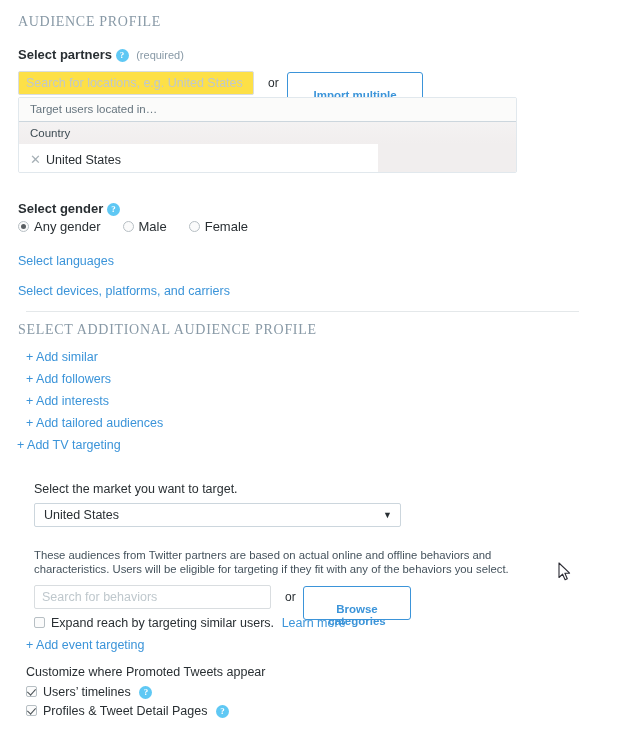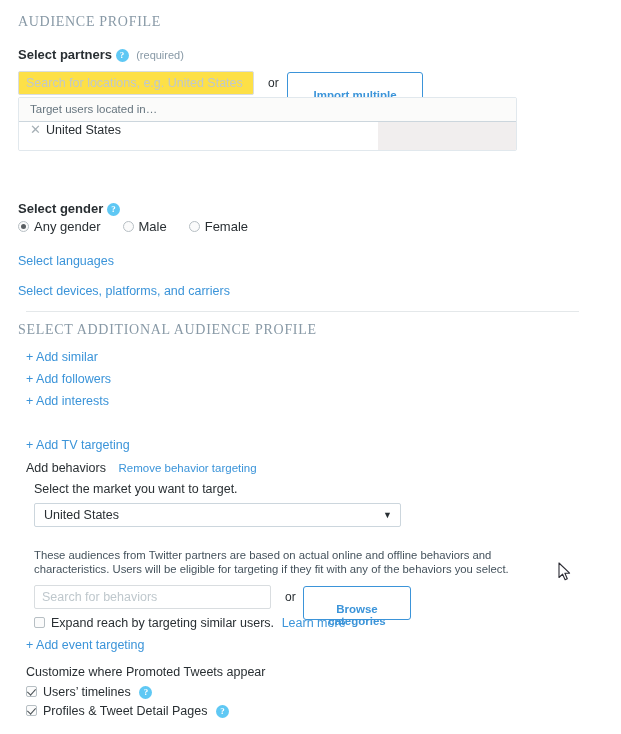--- a/index.html
+++ b/index.html
@@ -137,21 +137,21 @@
     height: 28px;
     background: #f1eeee;
     position: relative;
   }
   .loc-cell {
     position: absolute;
     left: 0; top: 0;
     width: 359px;
     height: 28px;
     background: #ffffff;
-    line-height: 16px;
+    line-height: 32px;
     padding-left: 11px;
     box-sizing: border-box;
     font-size: 12.5px;
     color: #292f33;
     white-space: nowrap;
   }
   .x-mark {
     color: #a5afb5;
     font-size: 13px;
     margin-right: 5px;
@@ -307,20 +307,21 @@
   </div>
 
   <input class="loc-input" type="text" placeholder="Search for locations, e.g. United States" style="">
 
   <div class="or-text" style="left:268px; top:76px;">or</div>
 
   <button class="btn-outline" style="left:287px; top:72px; width:136px; height:22px;">Import multiple locations</button>
 
   <div class="loc-table">
     <div class="loc-table-head">Target users located in…</div>
+    <div class="loc-col-head">Country</div>
     <div class="loc-body">
       <div class="loc-cell">
         <span class="x-mark">✕</span><span>United States</span>
       </div>
     </div>
   </div>
 
   <div style="position:absolute; left:18px; top:201px; white-space:nowrap;">
     <span class="label-bold">Select gender</span>
     <span class="help-icon">?</span>
@@ -333,26 +334,23 @@
   <div class="feat-link" style="left:18px; top:254px;">Select languages</div>
   <div class="feat-link" style="left:18px; top:284px;">Select devices, platforms, and carriers</div>
 
   <div class="divider"></div>
 
   <div class="section-head" style="left:18px; top:322px;">SELECT ADDITIONAL AUDIENCE PROFILE</div>
 
   <div class="feat-link" style="left:26px; top:350px;">+ Add similar</div>
   <div class="feat-link" style="left:26px; top:372px;">+ Add followers</div>
   <div class="feat-link" style="left:26px; top:394px;">+ Add interests</div>
-  <div class="feat-link" style="left:26px; top:438px;">+ Add TV targeting</div>
-
-  <div style="position:absolute; left:26px; top:460px; white-space:nowrap;">
-    <span style="font-size:12.5px; color:#292f33;">Add behaviors</span>
-    <span class="link" style="margin-left:9px; font-size:11.5px;">Remove behavior targeting</span>
-  </div>
+  <div class="feat-link" style="left:26px; top:416px;">+ Add tailored audiences</div>
+  <div class="feat-link" style="left:17px; top:438px;">+ Add TV targeting</div>
+
 
   <div style="position:absolute; left:34px; top:482px; font-size:12.5px; color:#292f33;">Select the market you want to target.</div>
 
   <div class="market-select">
     <span>United States</span>
     <span class="caret">▼</span>
   </div>
 
   <div class="para" style="left:34px; top:548px; width:512px;">These audiences from Twitter partners are based on actual online and offline behaviors and characteristics. Users will be eligible for targeting if they fit with any of the behaviors you select.</div>
 

